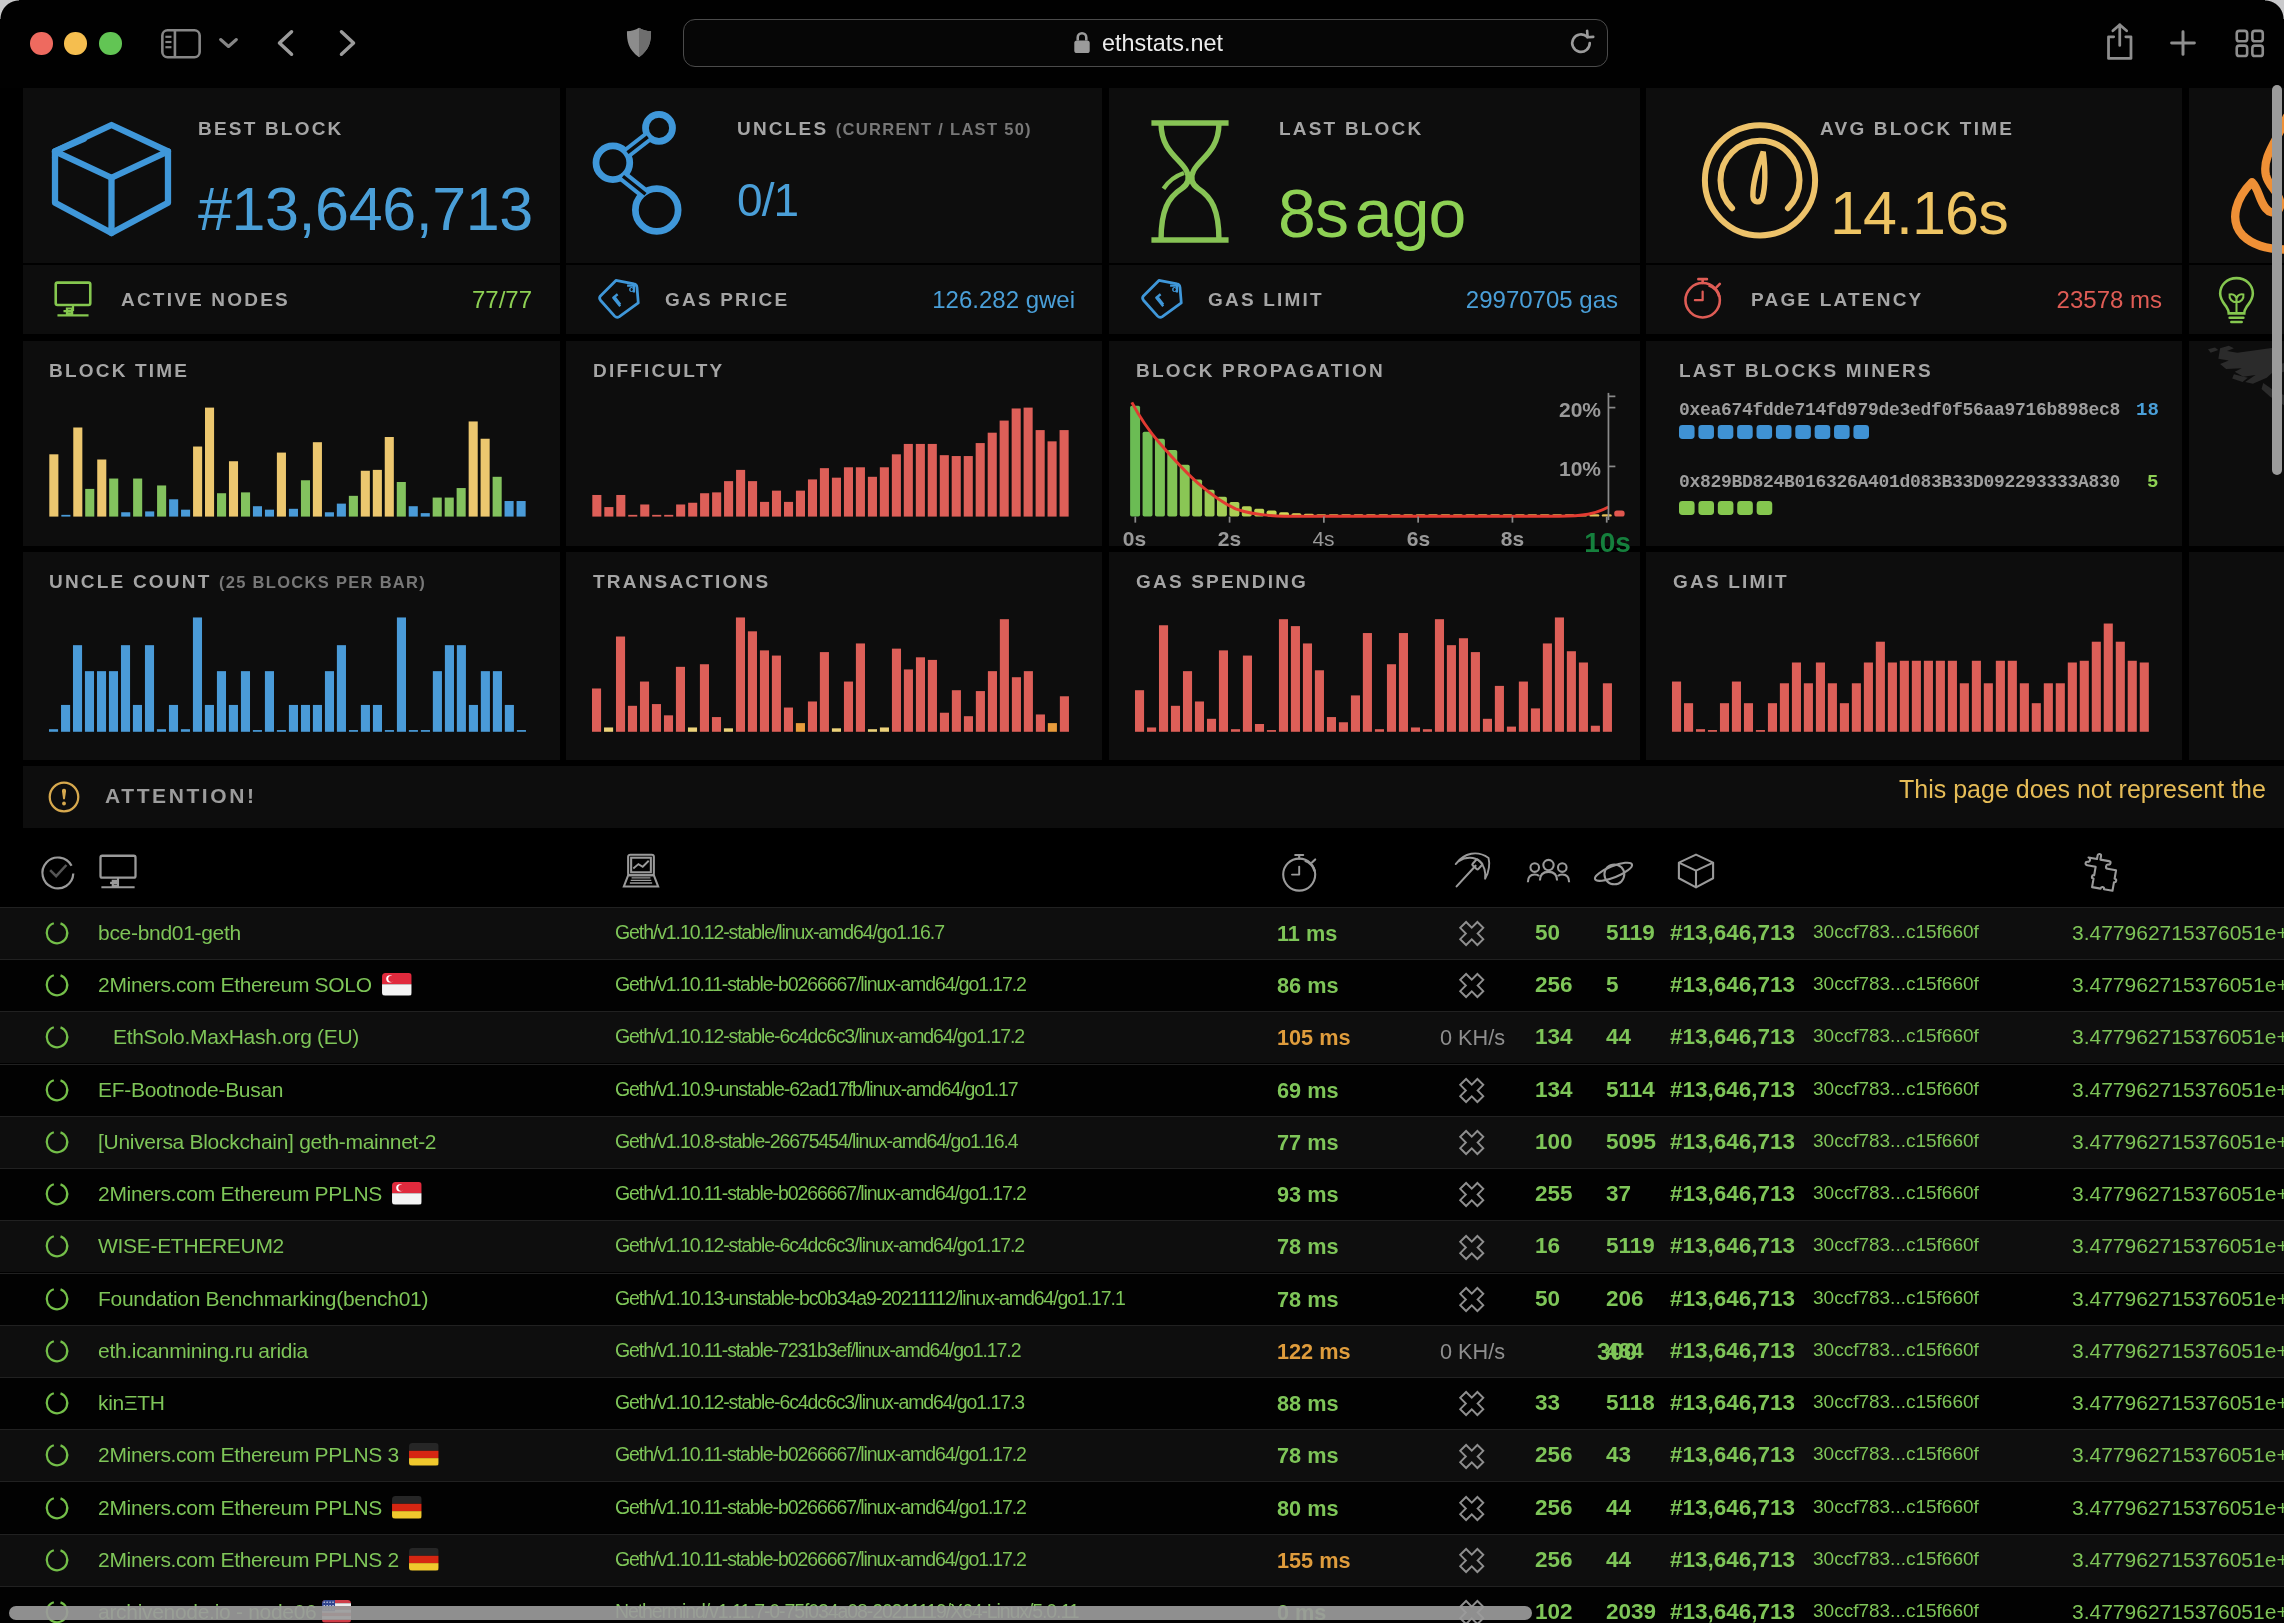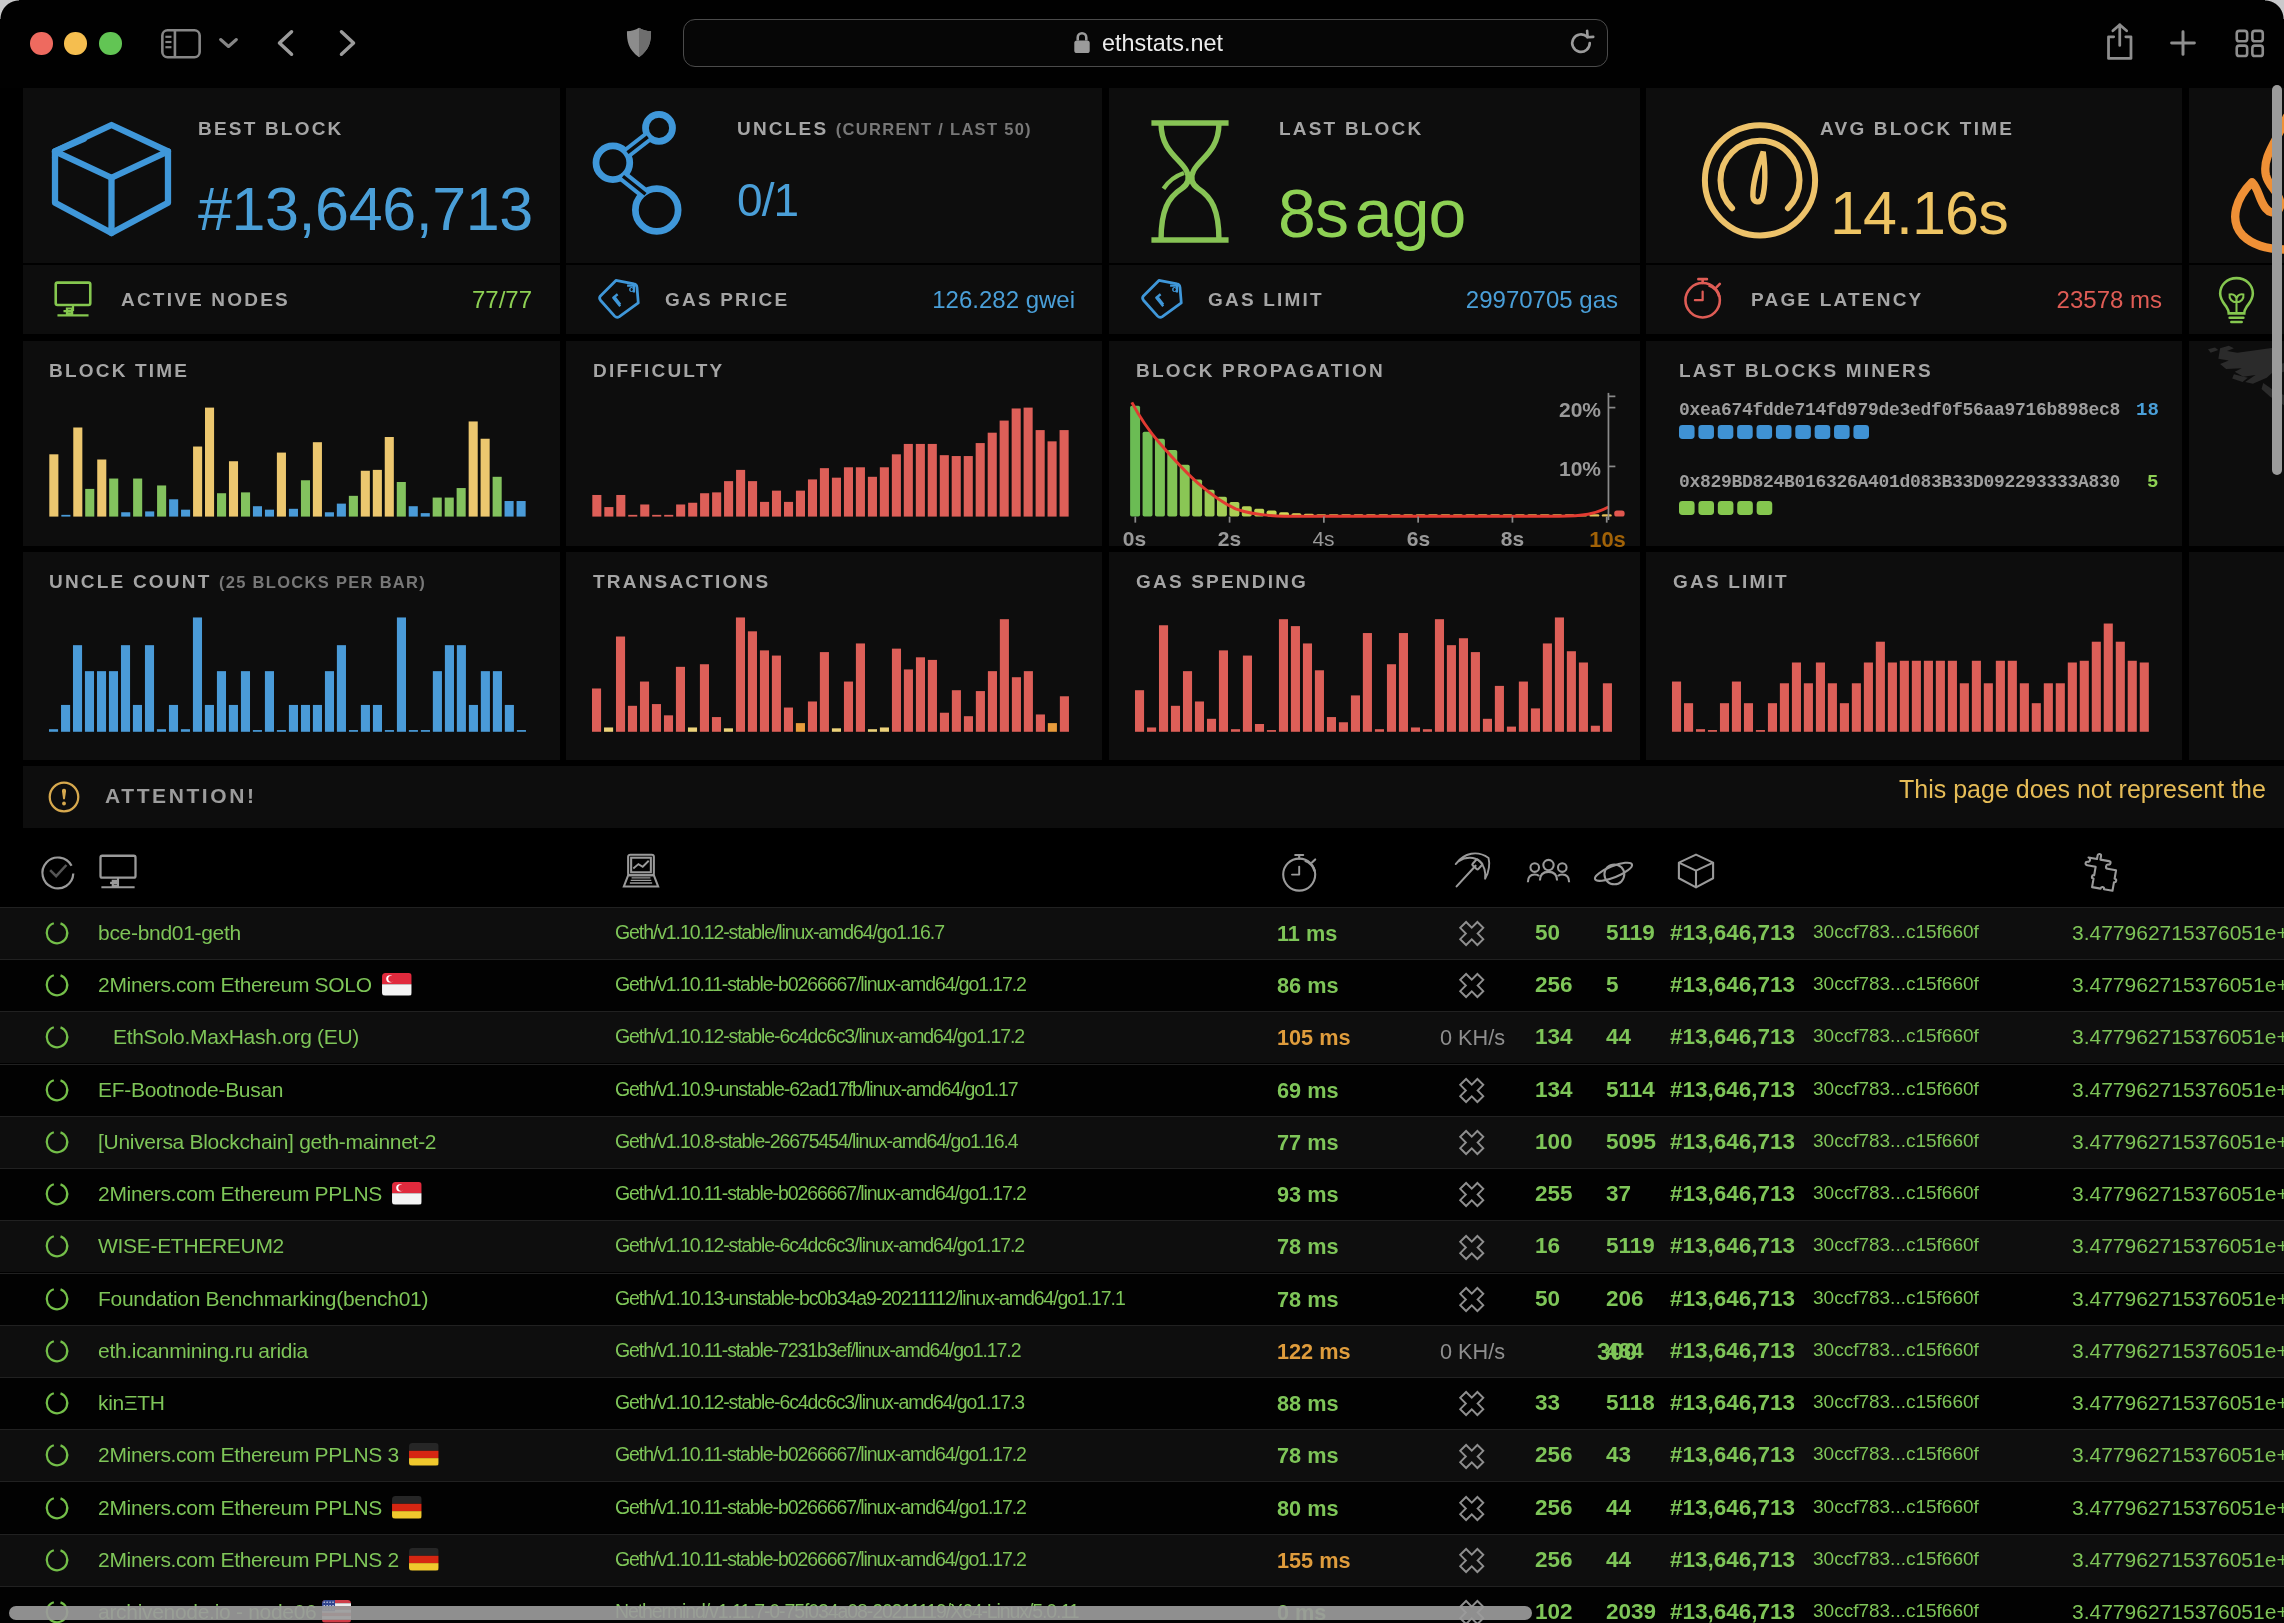--- a/index.html
+++ b/index.html
@@ -495,21 +495,21 @@
     <line x1="575" y1="203" x2="575" y2="210" stroke="#8a8a8a" stroke-width="2"></line>
   </svg>
 <div class="ptitle" style="left:1136px;top:360px">BLOCK PROPAGATION</div>
 <div class="abs" style="left:1532px;top:398px;width:69px;text-align:right;font-size:21px;font-weight:bold;color:#999">20%</div>
 <div class="abs" style="left:1532px;top:457px;width:69px;text-align:right;font-size:21px;font-weight:bold;color:#999">10%</div>
 <div class="abs" style="left:1100px;top:527px;width:69px;text-align:center;font-size:21px;font-weight:bold;color:#999">0s</div>
 <div class="abs" style="left:1195px;top:527px;width:69px;text-align:center;font-size:21px;font-weight:bold;color:#999">2s</div>
 <div class="abs" style="left:1289px;top:527px;width:69px;text-align:center;font-size:21px;font-weight:normal;color:#999">4s</div>
 <div class="abs" style="left:1384px;top:527px;width:69px;text-align:center;font-size:21px;font-weight:bold;color:#999">6s</div>
 <div class="abs" style="left:1478px;top:527px;width:69px;text-align:center;font-size:21px;font-weight:bold;color:#999">8s</div>
-<div class="abs" style="left:1573px;top:527px;width:69px;text-align:center;font-size:22px;font-weight:bold;color:#a16207">10s</div>
+<div class="abs" style="left:1573px;top:527px;width:69px;text-align:center;font-size:28px;font-weight:bold;color:#15803d">10s</div>
 <div class="ptitle" style="left:1679px;top:360px">LAST BLOCKS MINERS</div>
 <div class="abs" style="left:1679px;top:400px;font-family:'Liberation Mono',monospace;font-size:18px;font-weight:bold;color:#9e9e9e;letter-spacing:-0.3px">0xea674fdde714fd979de3edf0f56aa9716b898ec8</div>
 <div class="abs" style="left:2136px;top:399px;font-family:'Liberation Mono',monospace;font-size:19px;font-weight:bold;color:#4a9fd8">18</div>
 <svg style="left:1679px;top:425px" width="199" height="14" viewBox="0 0 230 16">
     <rect x="0.0" y="0" width="18" height="16" rx="4" fill="#3f92d4"></rect>
     <rect x="22.4" y="0" width="18" height="16" rx="4" fill="#3f92d4"></rect>
     <rect x="44.8" y="0" width="18" height="16" rx="4" fill="#3f92d4"></rect>
     <rect x="67.19999999999999" y="0" width="18" height="16" rx="4" fill="#3f92d4"></rect>
     <rect x="89.6" y="0" width="18" height="16" rx="4" fill="#3f92d4"></rect>
     <rect x="112.0" y="0" width="18" height="16" rx="4" fill="#3f92d4"></rect>

